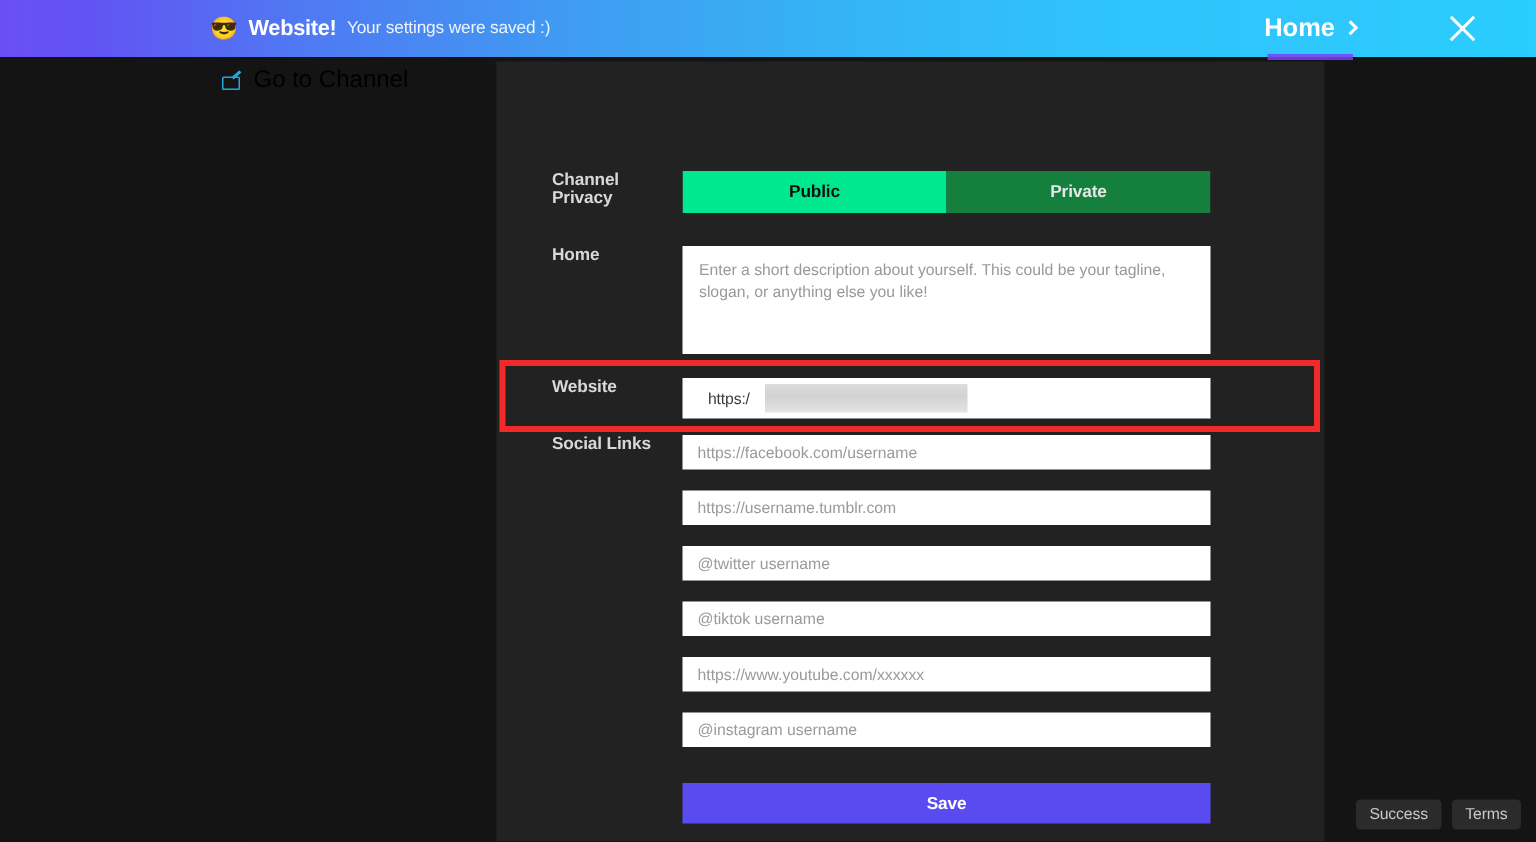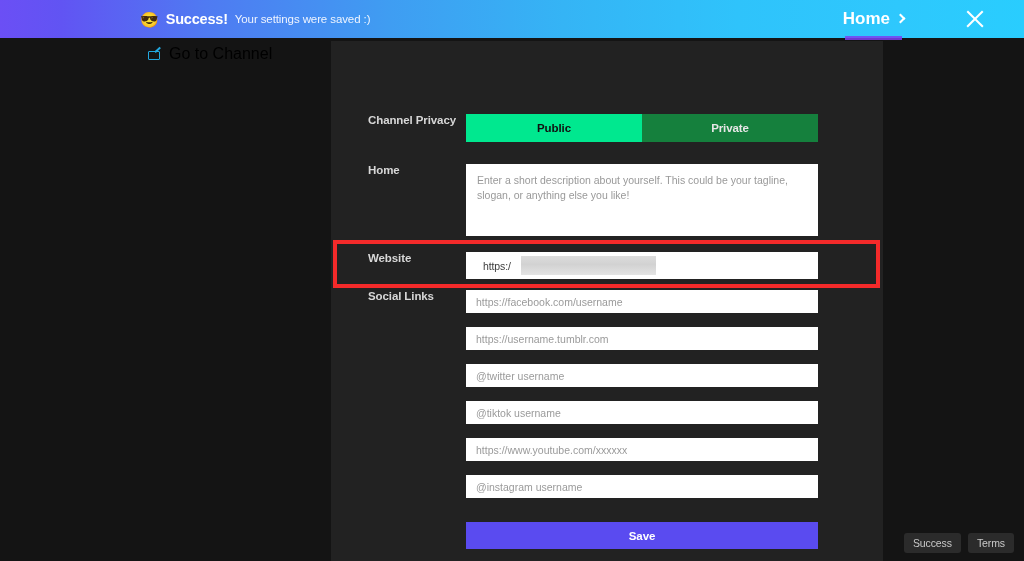--- a/index.html
+++ b/index.html
@@ -181,21 +181,21 @@
   }
 
   .row {
     position: absolute;
     left: 0;
     width: 552px;
     display: flex;
     align-items: flex-start;
   }
   .row-label {
-    width: 135px;
+    width: 124px;
     padding-left: 37px;
     color: #d8d8d8;
     font-size: 11.5px;
     font-weight: bold;
     letter-spacing: -0.1px;
     flex: none;
   }
   .row-field { flex: 1; padding-right: 65px; }
 
   
@@ -412,21 +412,21 @@
       </div>
     </div>
 
   </div>
 
   <div class="highlight-box"></div>
 
   <div class="banner">
     <div class="banner-left">
       <span class="banner-emoji">😎</span>
-      <span class="banner-strong">Success!</span>
+      <span class="banner-strong">Website!</span>
       <span class="banner-sub">Your settings were saved :)</span>
     </div>
     <div class="banner-home">
       <span>Home</span>
       <span class="chev"></span>
     </div>
     <div class="banner-close"></div>
   </div>
 
   <div class="footer-links">

